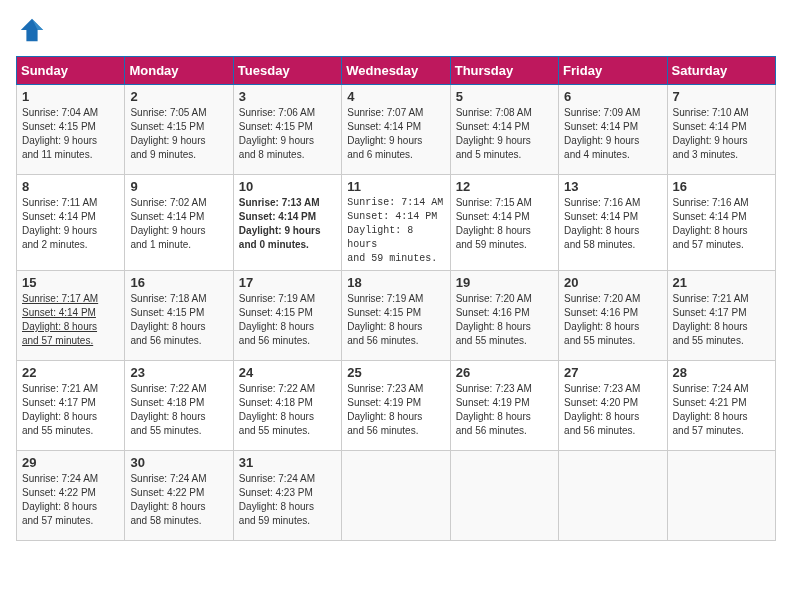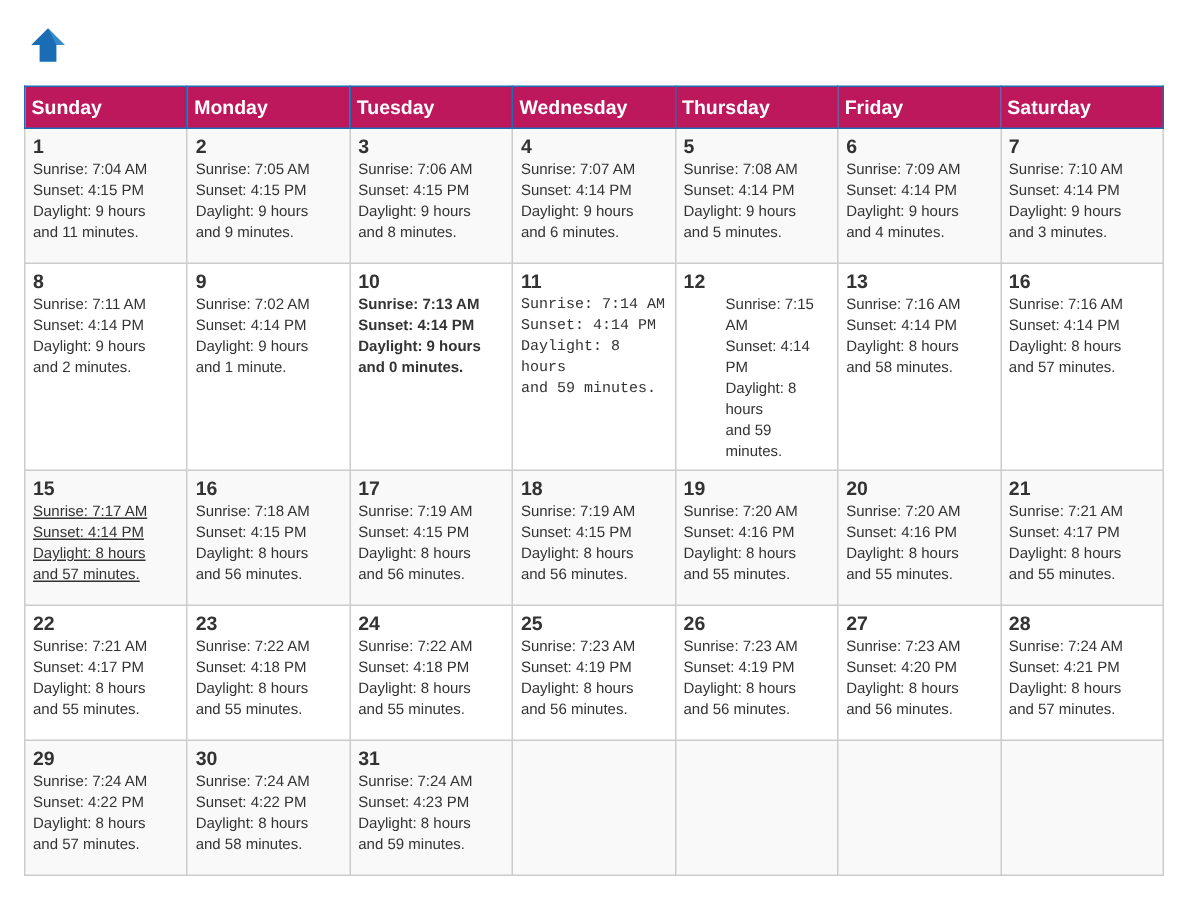--- a/index.html
+++ b/index.html
@@ -204,21 +204,21 @@
         </td>
         <td>
           <span class="day-num">11</span>
           <div class="day-info" style="white-space: pre-line; font-family: Liberation Mono, monospace;">Sunrise: 7:14 AM
 Sunset: 4:14 PM
 Daylight: 8 hours
 and 59 minutes.</div>
         </td>
         <td>
           <span class="day-num">12</span>
-          <div class="day-info" style="white-space: pre-line; margin-left: 28px;">Sunrise: 7:15 AM
+          <div class="day-info" style="white-space: pre-line;">Sunrise: 7:15 AM
 Sunset: 4:14 PM
 Daylight: 8 hours
 and 59 minutes.</div>
         </td>
         <td>
           <span class="day-num">13</span>
           <div class="day-info" style="white-space: pre-line;">Sunrise: 7:16 AM
 Sunset: 4:14 PM
 Daylight: 8 hours
 and 58 minutes.</div>

